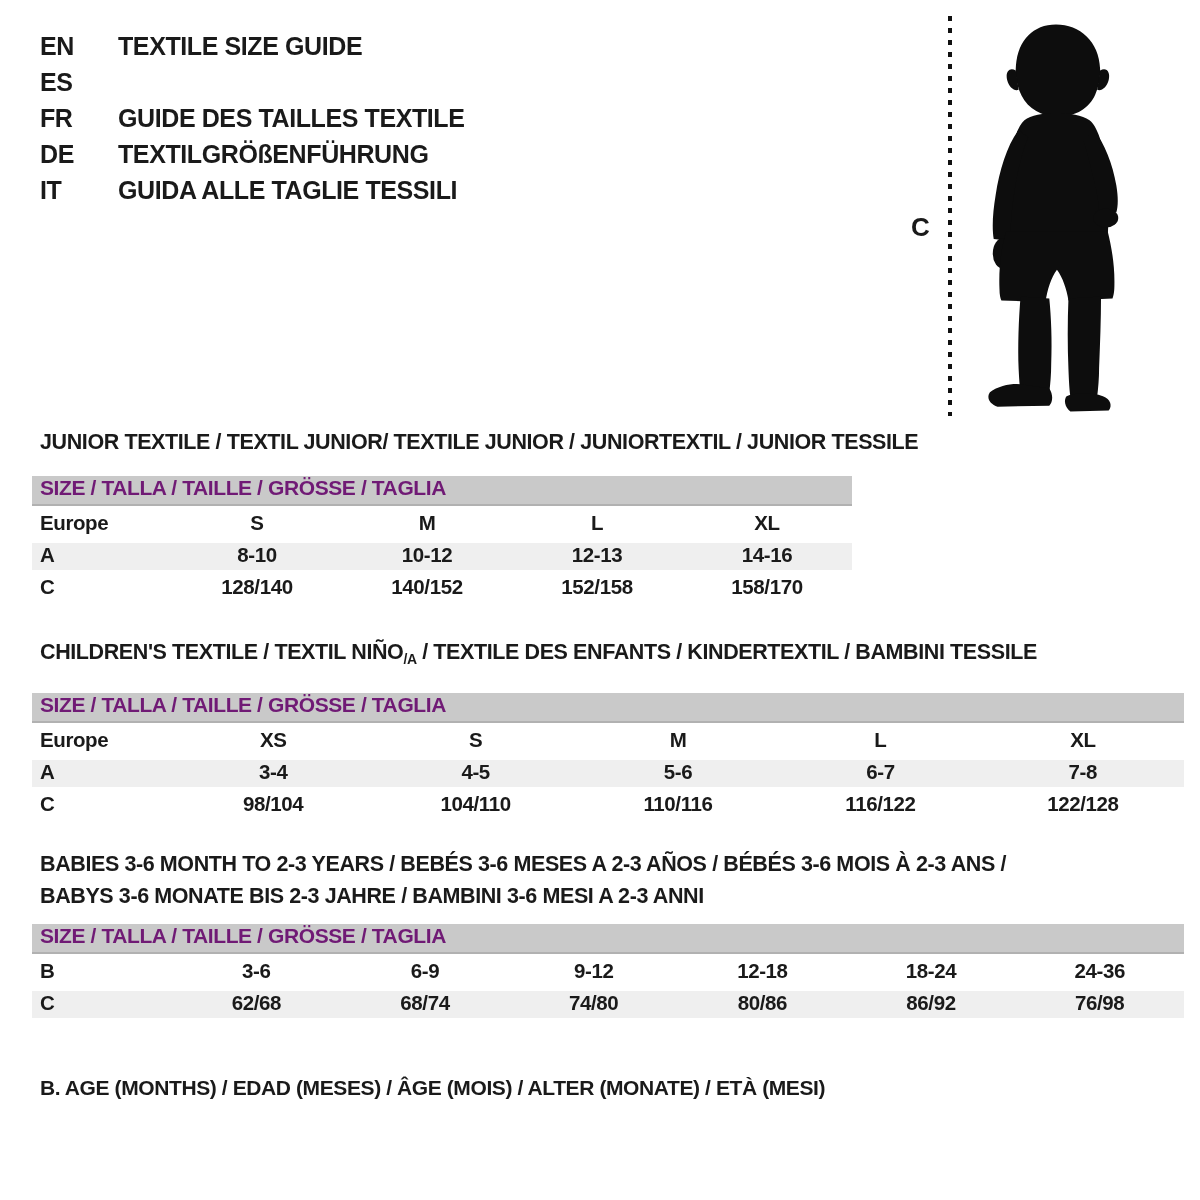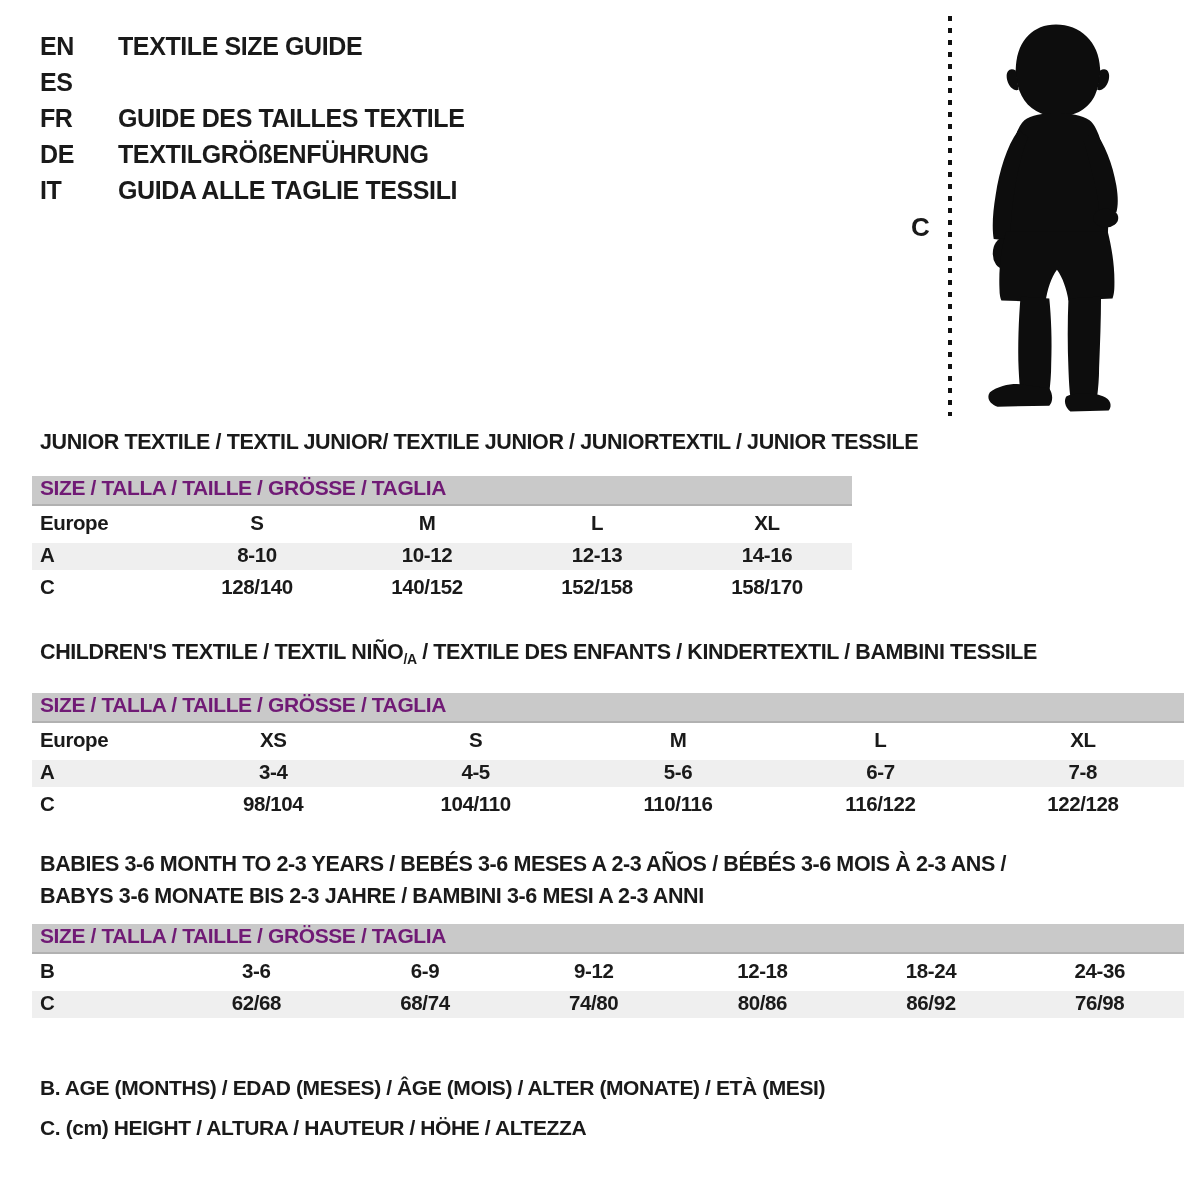--- a/index.html
+++ b/index.html
@@ -171,16 +171,15 @@
       <span class="t-cell">68/74</span>
       <span class="t-cell">74/80</span>
       <span class="t-cell">80/86</span>
       <span class="t-cell">86/92</span>
       <span class="t-cell">76/98</span>
     </div>
   </section>
 
   <footer class="legend">
     <div class="legend-line">B. AGE (MONTHS) / EDAD (MESES) / ÂGE (MOIS) / ALTER (MONATE) / ETÀ (MESI)</div>
-    <div class="legend-line">C. (cm) HEIGHT / ALTURA / HAUTEUR / HÖHE / ALTEZZA</div>
   </footer>
 
 </div>
 
 </body></html>

